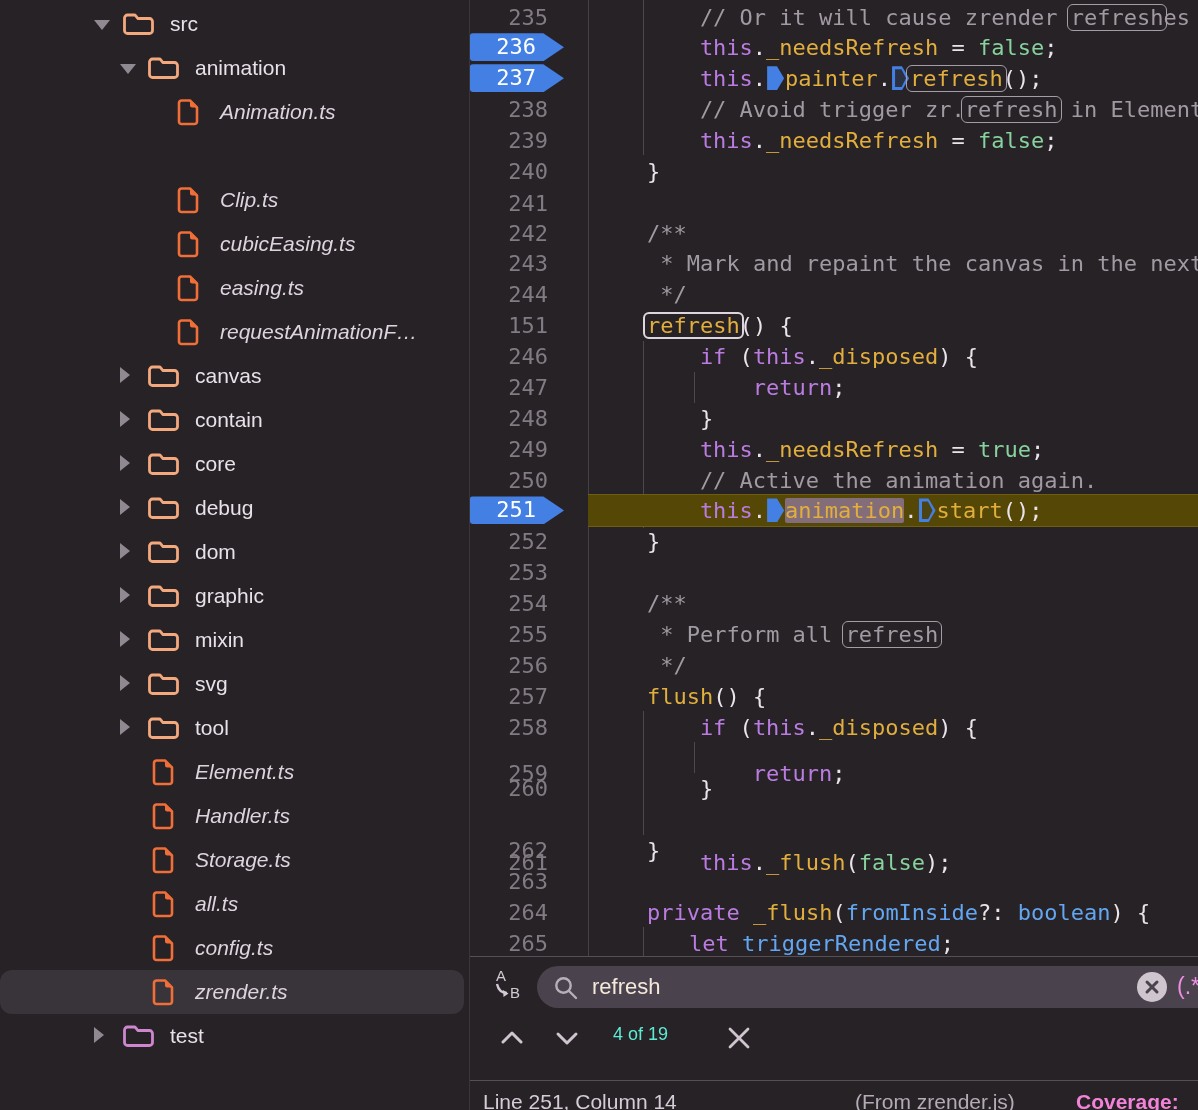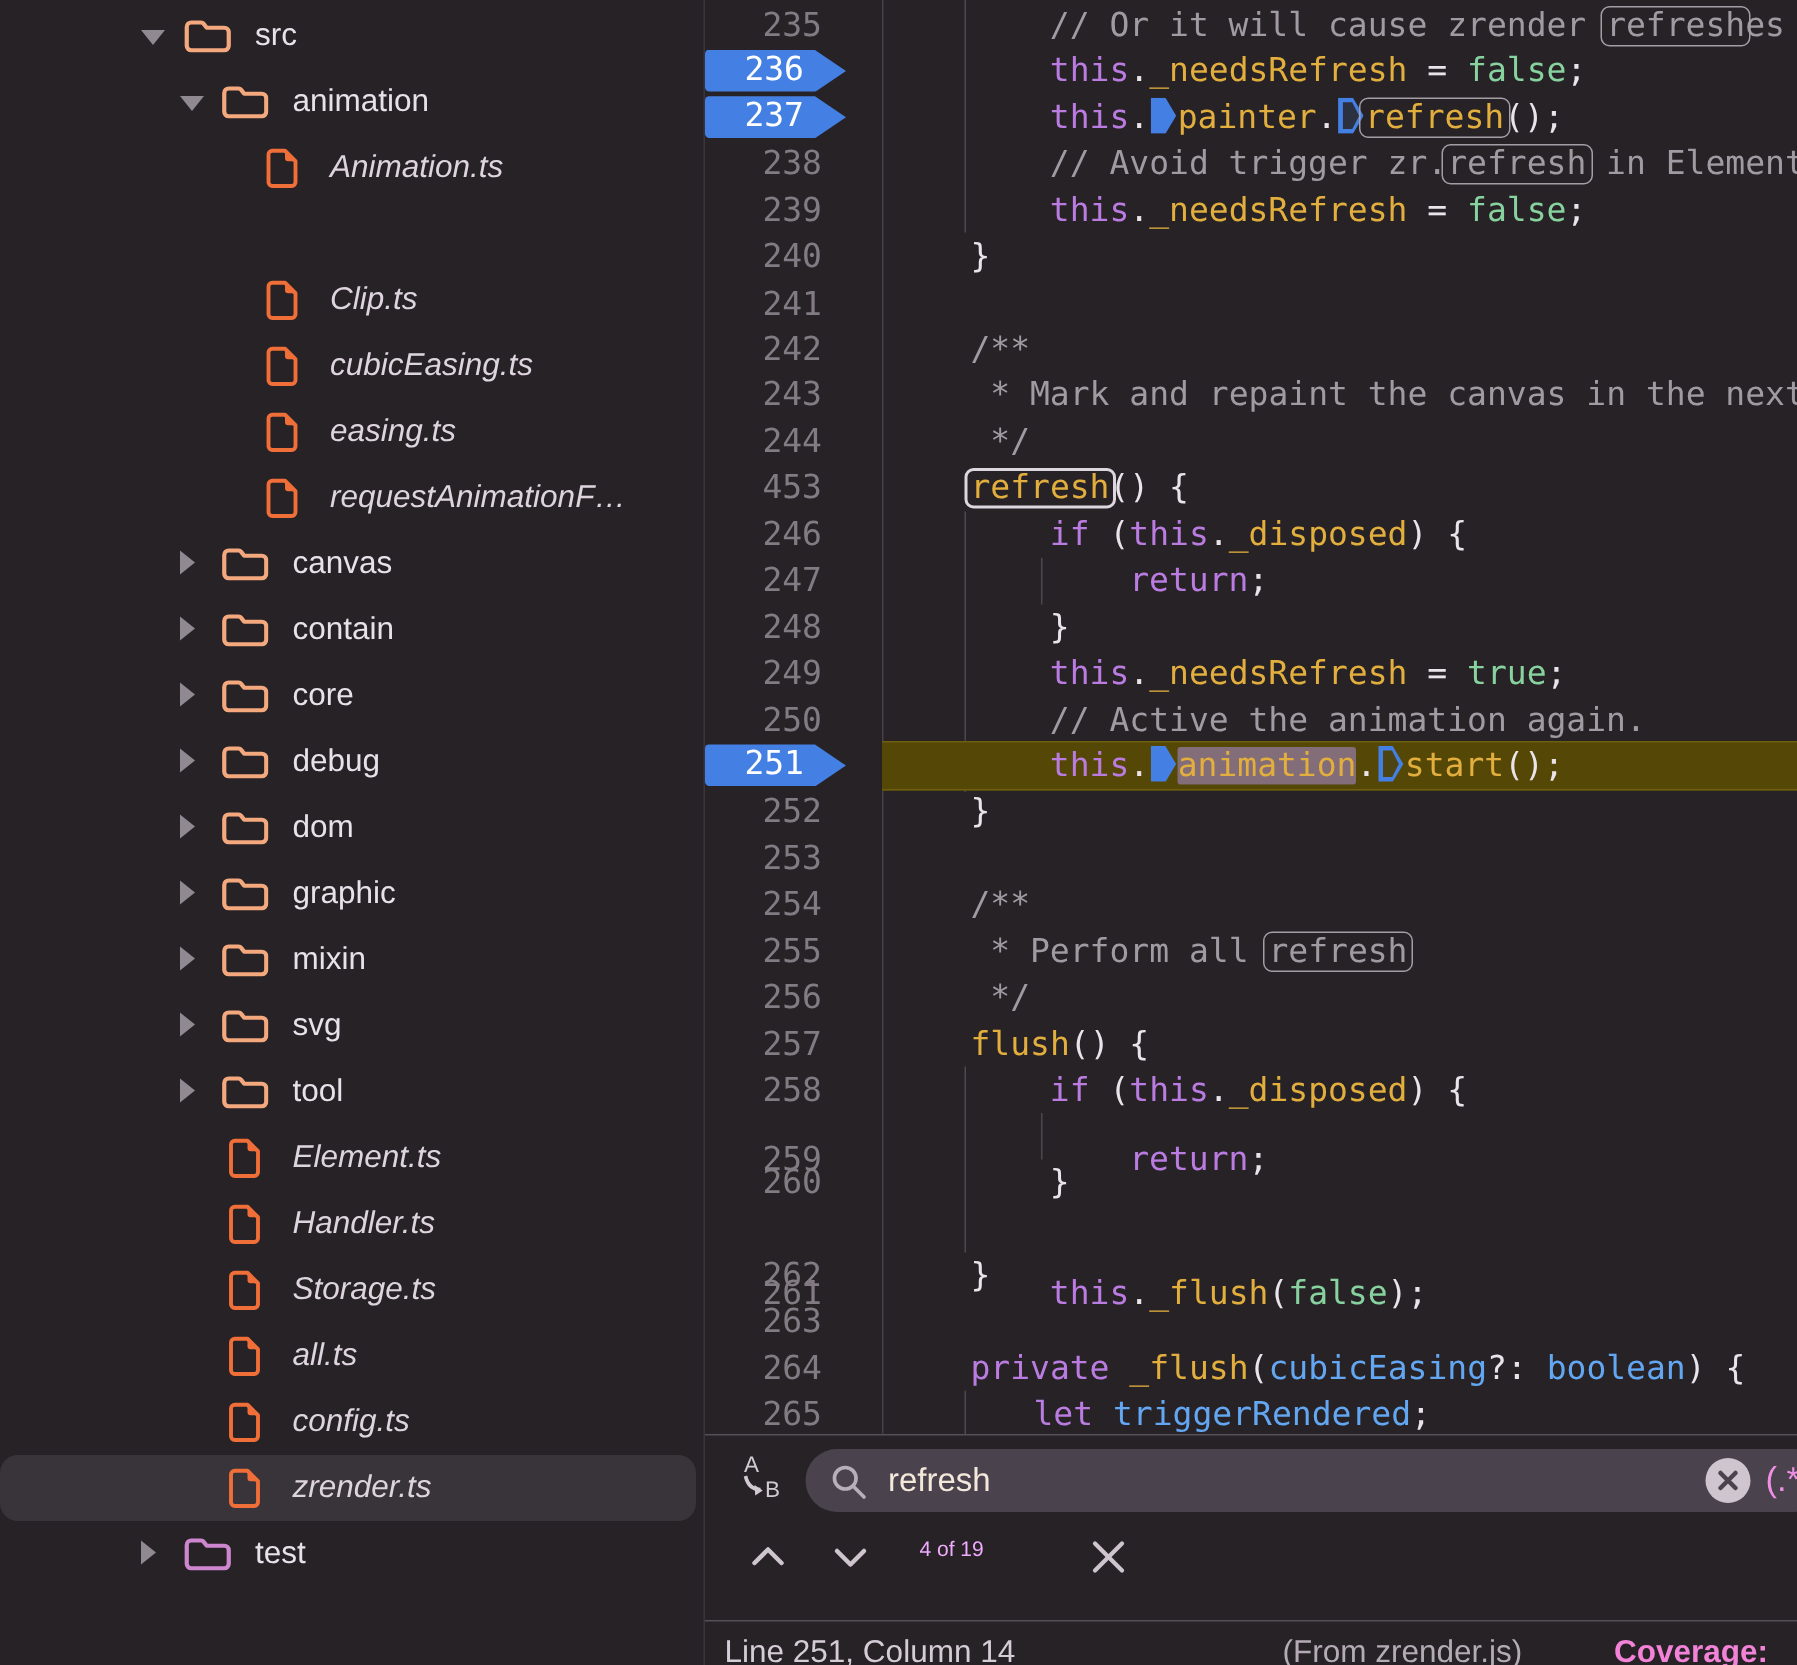--- a/index.html
+++ b/index.html
@@ -45,21 +45,21 @@
 
   
   #findbar { position:absolute; left:470px; top:956px; width:728px; height:124px; border-top:1.5px solid var(--divider); }
   #replace-toggle { position:absolute; left:16px; top:8px; width:40px; height:40px; color:#d3c9d3; }
   #search-pill { position:absolute; left:67px; top:9px; width:680px; height:42px; border-radius:21px; background:var(--pill-bg); }
   #search-icon-svg { position:absolute; left:16px; top:9px; }
   #search-query { position:absolute; left:55px; top:8px; font-size:22px; color:var(--pill-text); }
   #clear-btn { position:absolute; left:600px; top:6px; width:30px; height:30px; border-radius:15px; background:#cfc5cf; }
   #regex-toggle { position:absolute; left:640px; top:7px; font-size:23px; color:var(--pink-regex); white-space:nowrap; }
   .nav-btn { position:absolute; top:68px; width:30px; height:26px; }
-  #find-count { position:absolute; left:143px; top:67px; font-size:14px; color:#f0abfc; }
+  #find-count { position:absolute; left:143px; top:67px; font-size:18px; color:#5eead4; }
 
   
   #statusbar { position:absolute; left:470px; top:1080px; width:728px; height:30px; border-top:1.5px solid var(--divider); }
   #statusbar span { position:absolute; top:9px; font-size:21px; white-space:nowrap; }
   #status-pos { left:13px; color:var(--status-text); }
   #status-src { left:385px; color:#b4abb4; }
   #status-cov { left:606px; color:var(--pink-coverage); font-weight:bold; }
 </style>
 </head>
 <body>
@@ -274,21 +274,21 @@
         </div>
         <div class="code-row" style="top: 248.46px;">
           <div class="ln">243</div>
           <div class="code" style="padding-left: 72.175px;"><span class="cmt">* Mark and repaint the canvas in the next</span></div>
         </div>
         <div class="code-row" style="top: 279.33px;">
           <div class="ln">244</div>
           <div class="code" style="padding-left: 72.175px;"><span class="cmt">*/</span></div>
         </div>
         <div class="code-row" style="top: 310.2px;">
-          <div class="ln">453</div>
+          <div class="ln">151</div>
           <div class="code" style="padding-left: 58.94px;"><span class="prop box current">refresh</span><span class="pun">() {</span></div>
         </div>
         <div class="code-row" style="top: 341.07px;">
           <div class="ln">246</div>
           <div class="code" style="padding-left: 111.88px;"><span class="kw">if</span><span class="pun"> (</span><span class="kw">this</span><span class="pun">.</span><span class="prop">_disposed</span><span class="pun">) {</span></div>
         </div>
         <div class="code-row" style="top: 371.94px;">
           <div class="ln">247</div>
           <div class="code" style="padding-left: 164.82px;"><span class="kw">return</span><span class="pun">;</span></div>
         </div>
@@ -352,21 +352,21 @@
         <div class="code-row" style="top: 834.99px;">
           <div class="ln">262</div>
           <div class="code" style="padding-left: 58.94px;"><span class="pun">}</span></div>
         </div>
         <div class="code-row" style="top: 865.86px;">
           <div class="ln">263</div>
           <div class="code" style="padding-left: 6px;"></div>
         </div>
         <div class="code-row" style="top: 896.73px;">
           <div class="ln">264</div>
-          <div class="code" style="padding-left: 58.94px;"><span class="kw">private</span><span class="pun"> </span><span class="prop">_flush</span><span class="pun">(</span><span class="var">cubicEasing</span><span class="pun">?: </span><span class="var">boolean</span><span class="pun">) {</span></div>
+          <div class="code" style="padding-left: 58.94px;"><span class="kw">private</span><span class="pun"> </span><span class="prop">_flush</span><span class="pun">(</span><span class="var">fromInside</span><span class="pun">?: </span><span class="var">boolean</span><span class="pun">) {</span></div>
         </div>
         <div class="code-row" style="top: 927.6px;">
           <div class="ln">265</div>
           <div class="code" style="padding-left: 101px;"><span class="kw">let</span><span class="pun"> </span><span class="var">triggerRendered</span><span class="pun">;</span></div>
         </div>
       </div>
   </section>
 
   <section id="findbar">
     <div id="replace-toggle">

